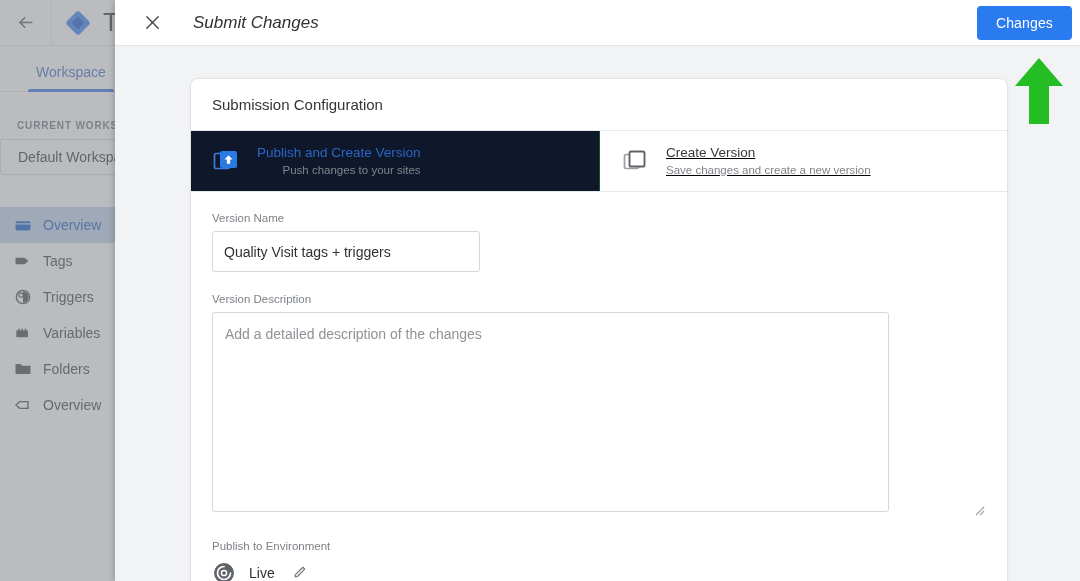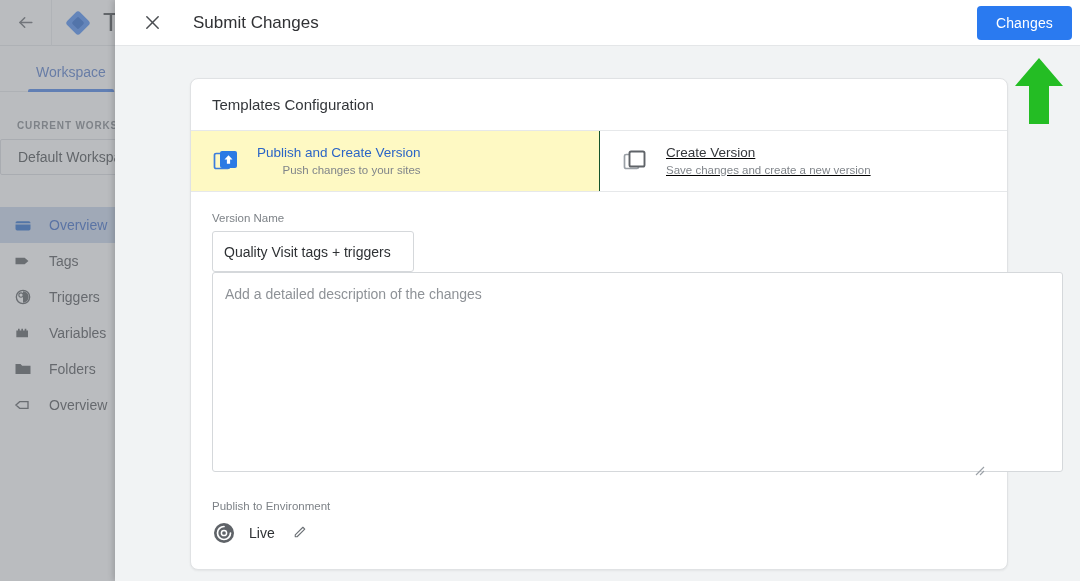--- a/index.html
+++ b/index.html
@@ -81,21 +81,21 @@
   .bg-nav-item {
     height: 36px; display: flex; align-items: center;
     padding-left: 13px; font-size: 14px; color: #45484c;
   }
   .bg-nav-item.active { background: #c6d4ed; color: #2b5fc4; }
   .bg-nav-ico {
     width: 30px; display: flex; align-items: center;
     color: #4e5256;
   }
   .bg-nav-item.active .bg-nav-ico { color: #1a63c9; }
-  .bg-nav-txt { margin-left: 6px; }
+  .bg-nav-txt { }
 
   
   .scrim {
     position: absolute; inset: 0;
     background: rgba(130,133,138,0.55);
   }
 
   
   .modal {
     position: absolute; left: 115px; top: 0; right: 0; bottom: 0;
@@ -109,20 +109,21 @@
     padding: 0 8px 0 20px;
   }
   .close-btn {
     width: 34px; height: 34px; border-radius: 50%;
     display: flex; align-items: center; justify-content: center;
     color: #4a4d51; cursor: pointer; flex: 0 0 auto;
   }
   .modal-title {
     font-size: 17px; color: #303134; margin-left: 24px;
     white-space: nowrap;
+    font-style: italic;
   }
   .header-spacer { flex: 1 1 auto; }
   .publish-btn {
     background: #2a7af0; color: #ffffff;
     border: none; border-radius: 4px;
     height: 34px; min-width: 88px; padding: 0 19px;
     font-size: 14px; font-family: inherit;
     cursor: pointer; letter-spacing: 0.15px;
   }
 
@@ -148,42 +149,42 @@
     border-top: 1px solid #e6e8ea;
     border-bottom: 1px solid #e6e8ea;
   }
   .choice {
     flex: 1 1 50%;
     display: flex; align-items: center;
     padding: 13px 0 13px 22px;
     cursor: pointer;
     min-height: 57px;
   }
-  .choice.selected { background: #fef9c3; }
+  .choice.selected { background: #0f172a; }
   .choice + .choice { border-left: 1px solid #14532d; text-decoration: underline; }
   .choice-ico { width: 26px; height: 26px; flex: 0 0 26px; margin-right: 18px; }
   .choice-name { font-size: 13.5px; line-height: 17px; }
   .choice.selected .choice-name { color: #2b65c6; }
   .choice:not(.selected) .choice-name { color: #35383c; }
   .choice-desc { font-size: 11.5px; color: #80858a; line-height: 16px; margin-top: 1px; text-align: right; }
 
   .form { padding: 20px 25px 24px 21px; }
   .field-label {
     font-size: 11.5px; color: #7d8287; margin-bottom: 7px;
   }
   .name-input {
-    width: 202px; height: 41px;
+    width: 268px; height: 41px;
     border: 1px solid #d5d8db; border-radius: 3px;
     padding: 0 11px; font-size: 14px; color: #2e3134;
     font-family: inherit; background: #fff; outline: none;
   }
   .desc-label { margin-top: 21px; }
   .desc-wrap { position: relative; width: 775px; }
   .desc-area {
-    width: 851px; height: 200px;
+    width: 677px; height: 200px;
     border: 1px solid #d5d8db; border-radius: 3px;
     padding: 11px 12px; font-size: 14px; color: #2e3134;
     font-family: inherit; background: #fff;
     resize: none; outline: none; line-height: 20px;
   }
   .desc-area::placeholder { color: #8e9297; }
   .resize-grip {
     position: absolute; right: 2px; bottom: 2px;
     width: 12px; height: 12px; cursor: nwse-resize;
   }
@@ -307,21 +308,21 @@
       </div>
       <div class="modal-title">Submit Changes</div>
       <div class="header-spacer"></div>
       <button class="publish-btn">Changes</button>
     </div>
 
     <div class="modal-body">
 
       <div class="card">
 
-        <div class="card-title">Templates Configuration</div>
+        <div class="card-title">Submission Configuration</div>
 
         <div class="choices">
 
           <div class="choice selected">
             <span class="choice-ico">
               <svg width="26" height="26" viewBox="0 0 26 26">
                 <rect x="1.5" y="5.5" width="15" height="15" rx="1.6" fill="none" stroke="#3b7ddd" stroke-width="1.7"></rect>
                 <rect x="7" y="3" width="17" height="17" rx="2" fill="#2b7ae4"></rect>
                 <path d="M15.5 7.2l4 4.2h-2.4v4.3h-3.2v-4.3H11.5z" fill="#ffffff"></path>
               </svg>
@@ -345,20 +346,21 @@
             </span>
           </div>
 
         </div>
 
         <div class="form">
 
           <div class="field-label">Version Name</div>
           <input class="name-input" type="text" value="Quality Visit tags + triggers" style="">
 
+          <div class="field-label desc-label">Version Description</div>
           <div class="desc-wrap">
             <textarea class="desc-area" placeholder="Add a detailed description of the changes" style=""></textarea>
             <span class="resize-grip">
               <svg width="12" height="12" viewBox="0 0 12 12" stroke="#9aa0a6" stroke-width="1.1">
                 <line x1="11" y1="3" x2="3" y2="11"></line>
                 <line x1="11" y1="7" x2="7" y2="11"></line>
               </svg>
             </span>
           </div>
 

